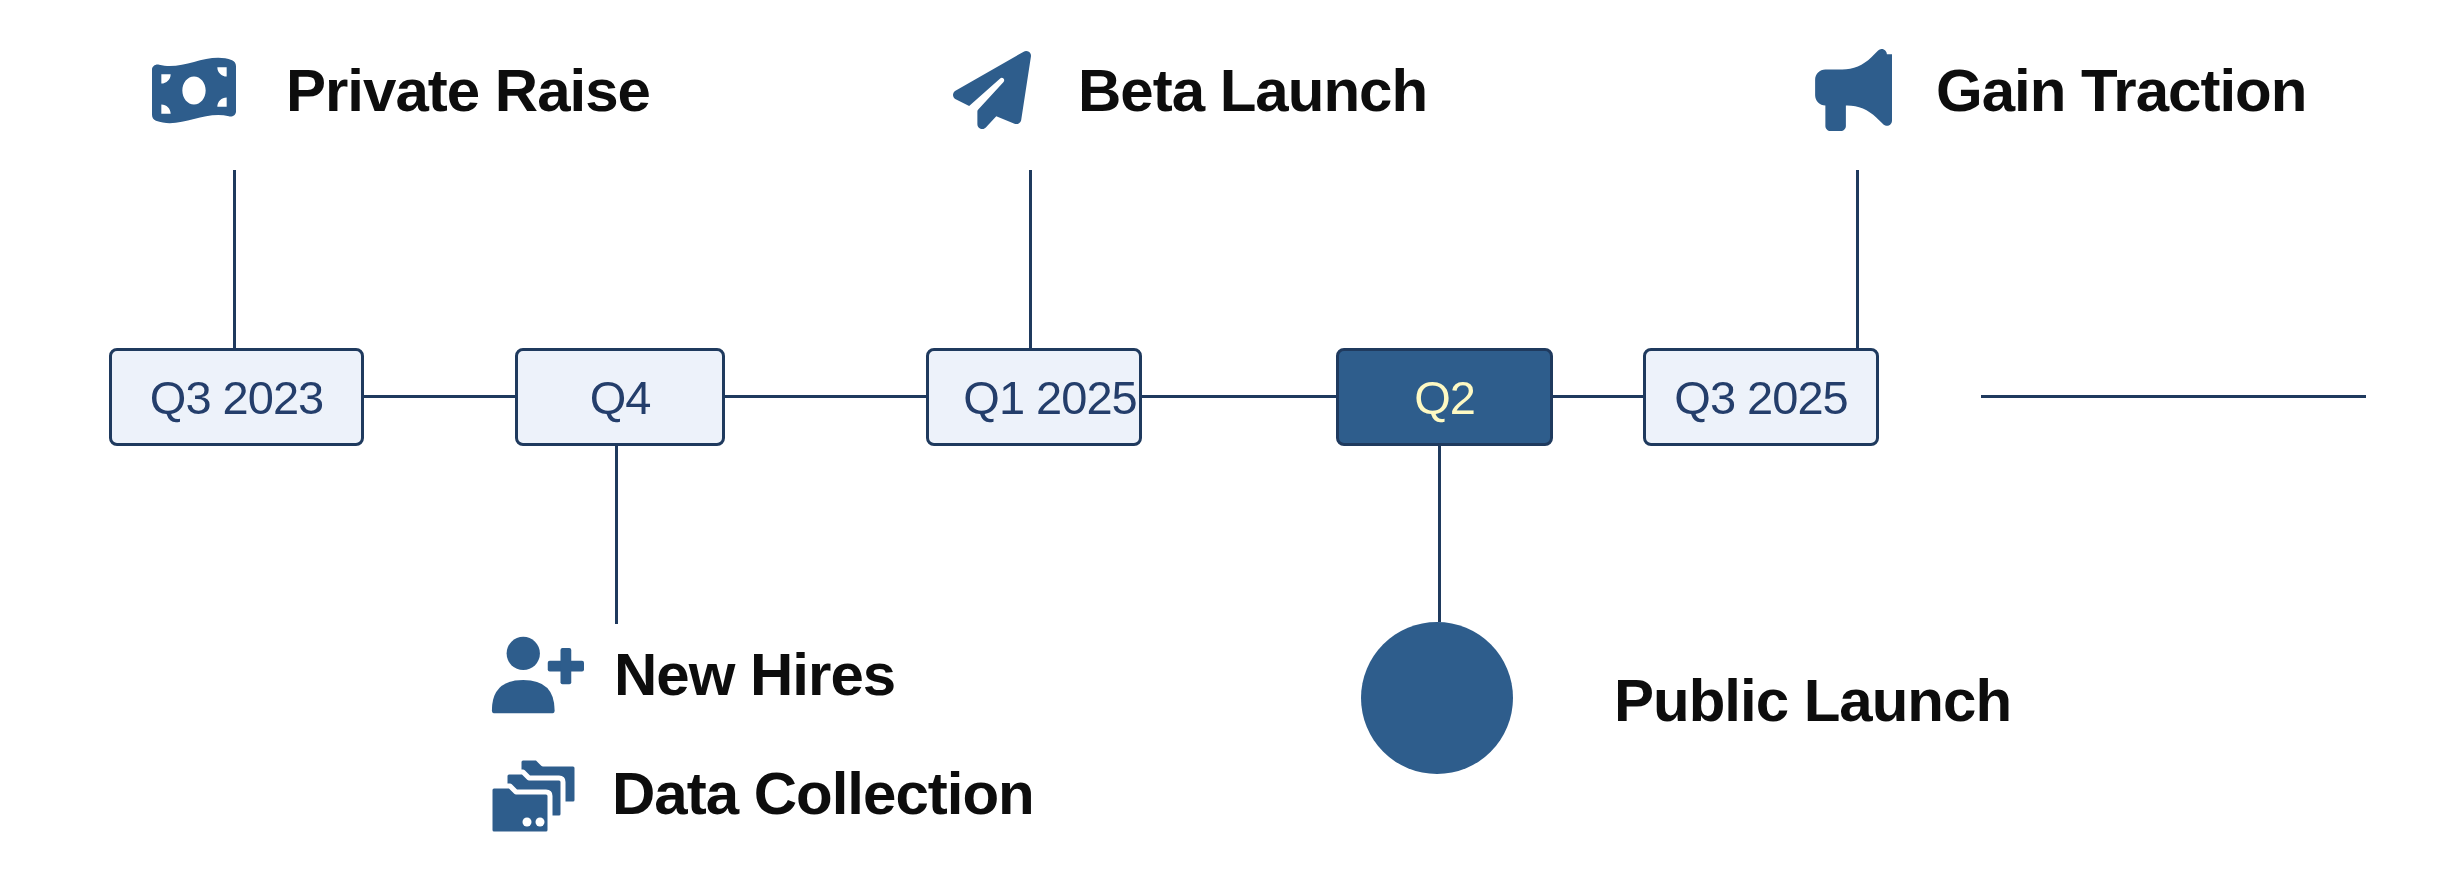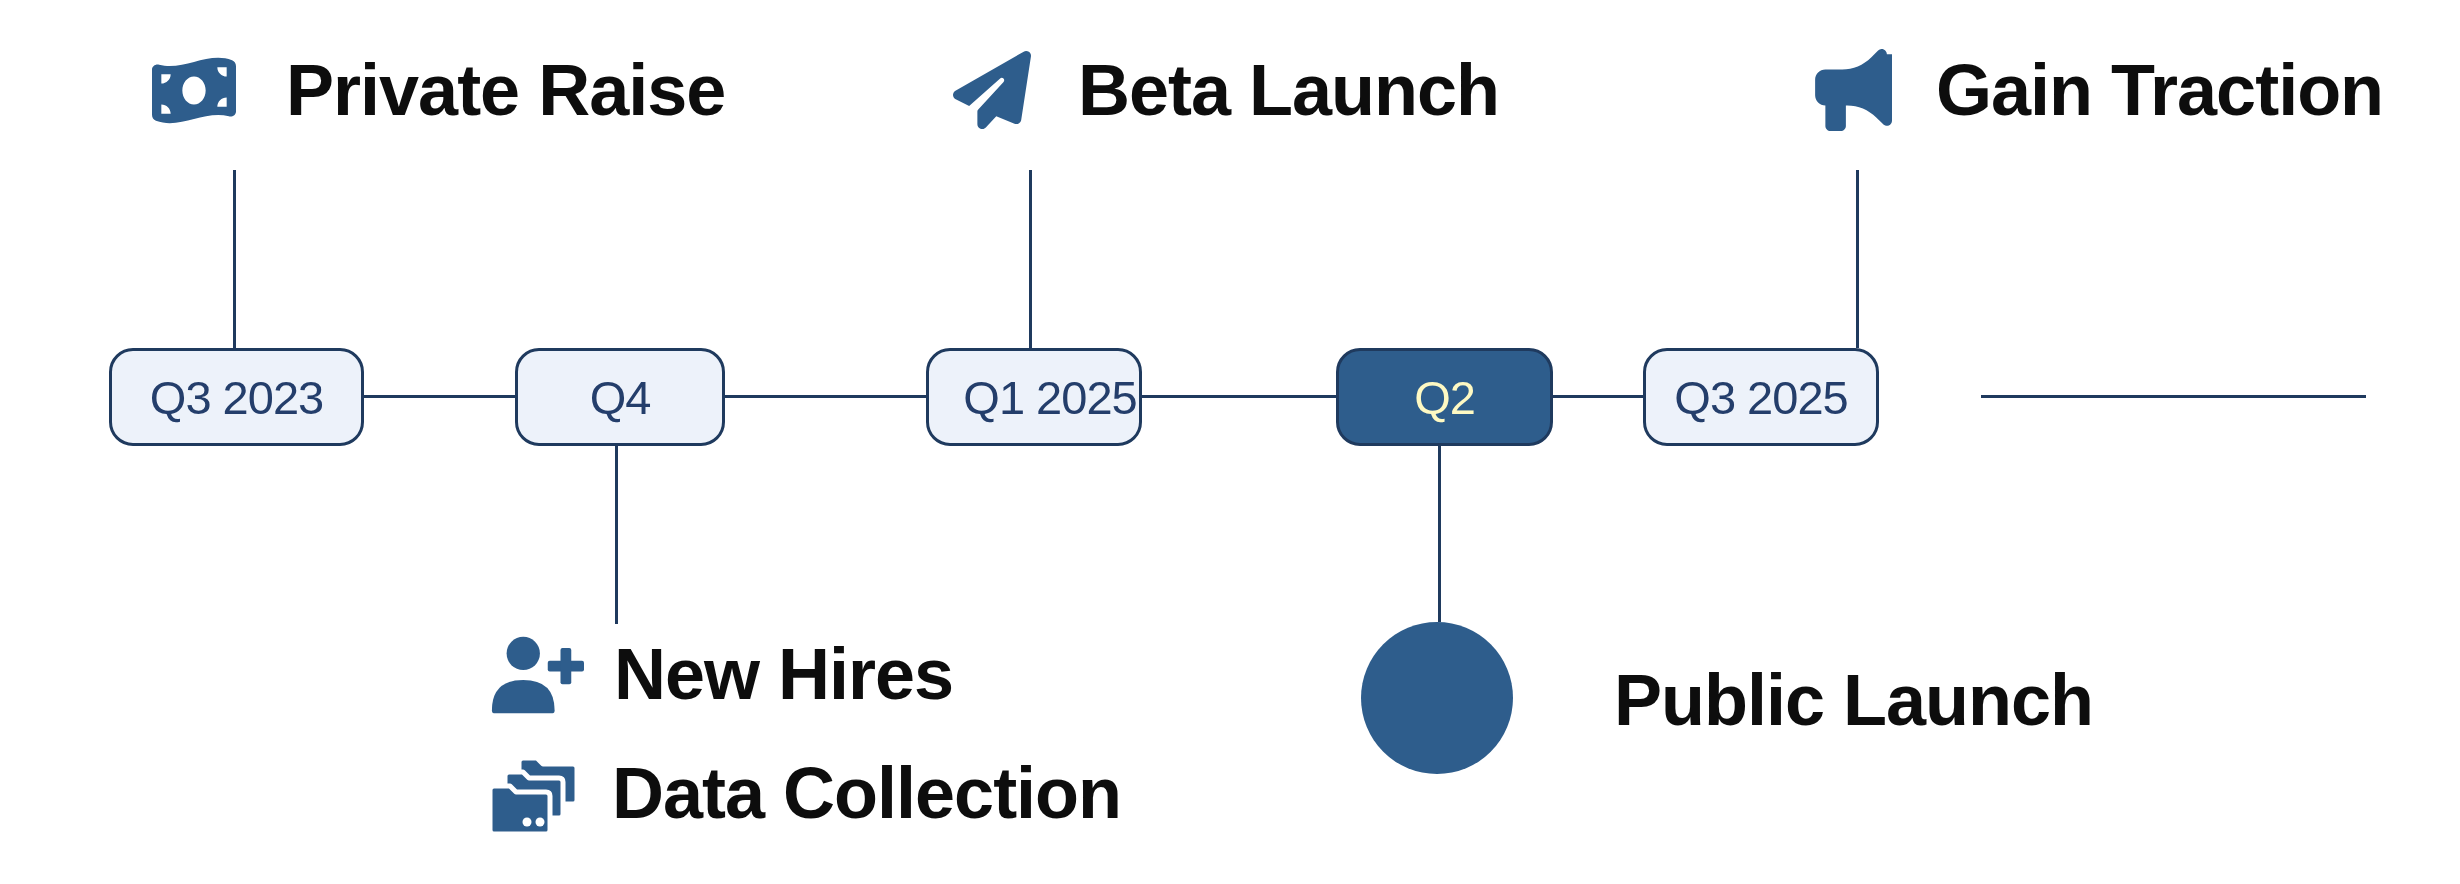--- a/index.html
+++ b/index.html
@@ -18,21 +18,21 @@
   }
   .vline { width: 3px; }
   .hline { height: 3px; }
   
   .node {
     position: absolute;
     top: 348px;
     height: 98px;
     box-sizing: border-box;
     border: 3px solid #1f3a5e;
-    border-radius: 24px;
+    border-radius: 8px;
     background: #edf2fa;
     color: #243e6b;
     font-size: 47px;
     letter-spacing: -1px;
     display: flex;
     align-items: center;
     justify-content: center;
   }
   .node.dark {
     background: #2e5d8c;
@@ -50,21 +50,21 @@
     justify-content: center;
     flex: 0 0 auto;
   }
   .milestone .icon svg { display: block; }
   .mlabel {
     font-weight: 800;
     color: #0d0d0d;
     letter-spacing: -1px;
     white-space: nowrap;
   }
-  .mlabel.big { font-size: 72px; }
+  .mlabel.big { font-size: 60px; }
   
   .circle-marker {
     position: absolute;
     left: 1361px;
     top: 622px;
     width: 152px;
     height: 152px;
     border-radius: 50%;
     background: #2e5d8c;
   }

